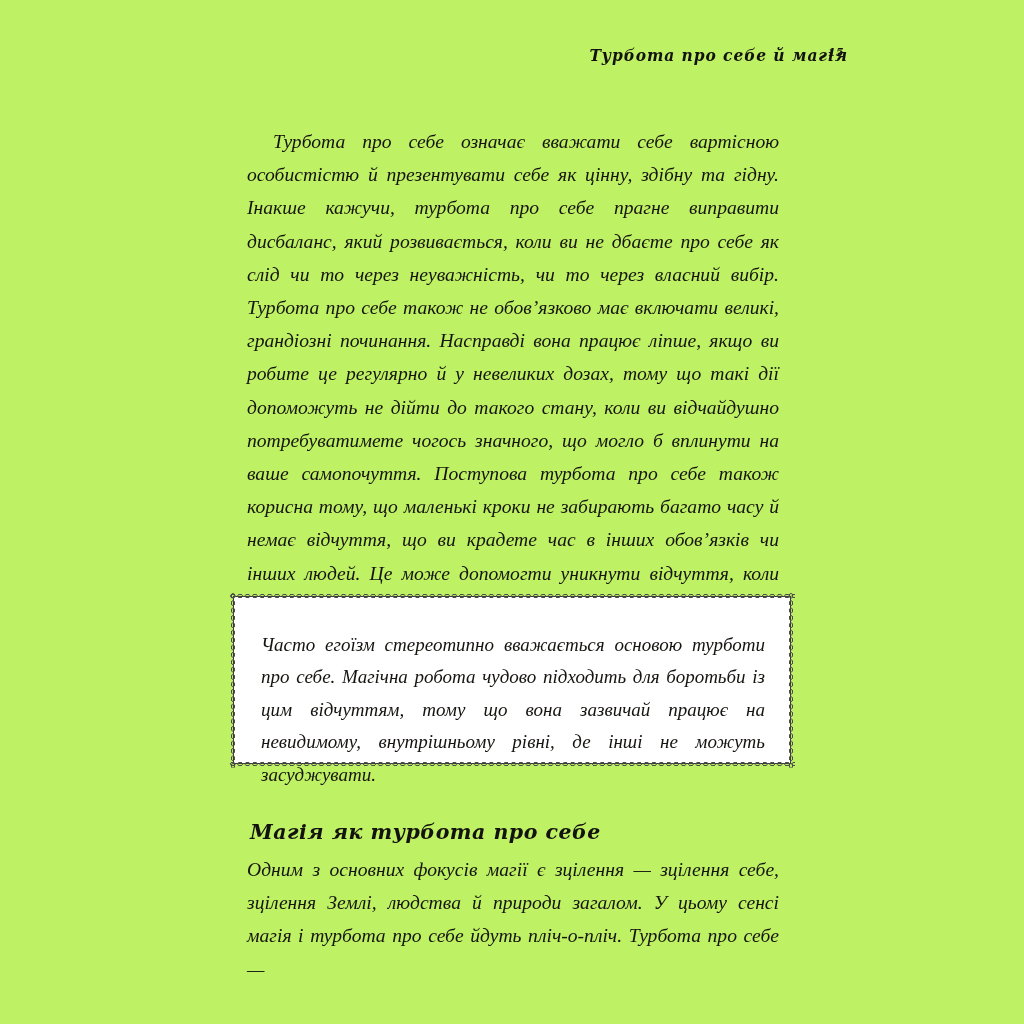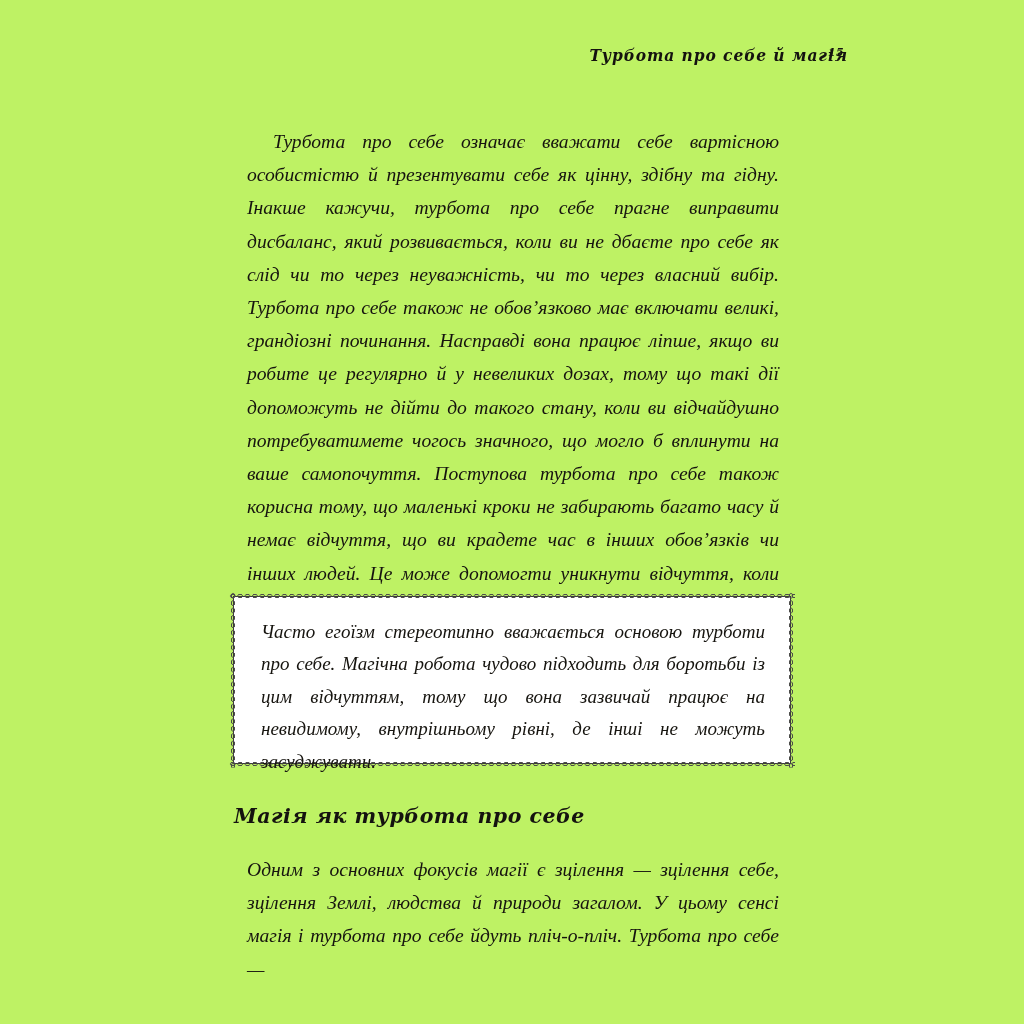--- a/index.html
+++ b/index.html
@@ -124,36 +124,36 @@
     background-repeat: repeat-y;
     background-size: 8px 7.4px;
     background-image:
       radial-gradient(circle at 4px 3.7px, rgba(255,255,255,0) 1.45px, #4c4c4a 1.55px, #4c4c4a 2.35px, rgba(255,255,255,0) 2.5px);
   }
 
   .callout-text {
     position: absolute;
     left: 28px;
     right: 26px;
-    top: 20px;
+    top: 33px;
     margin: 0;
     font-size: 19px;
     line-height: 32.4px;
     text-align: justify;
     text-align-last: left;
     color: #16140f;
   }
 
   
   .section-heading {
     position: absolute;
     left: 234px;
     top: 804px;
     width: 558px;
-    margin: 0;
+    margin: 16px;
     font-family: "DejaVu Serif", "Liberation Serif", serif;
     font-size: 20.5px;
     font-weight: 700;
     letter-spacing: 0.5px;
     color: #14120f;
     white-space: nowrap;
   }
 
   .closing-paragraph {
     position: absolute;

